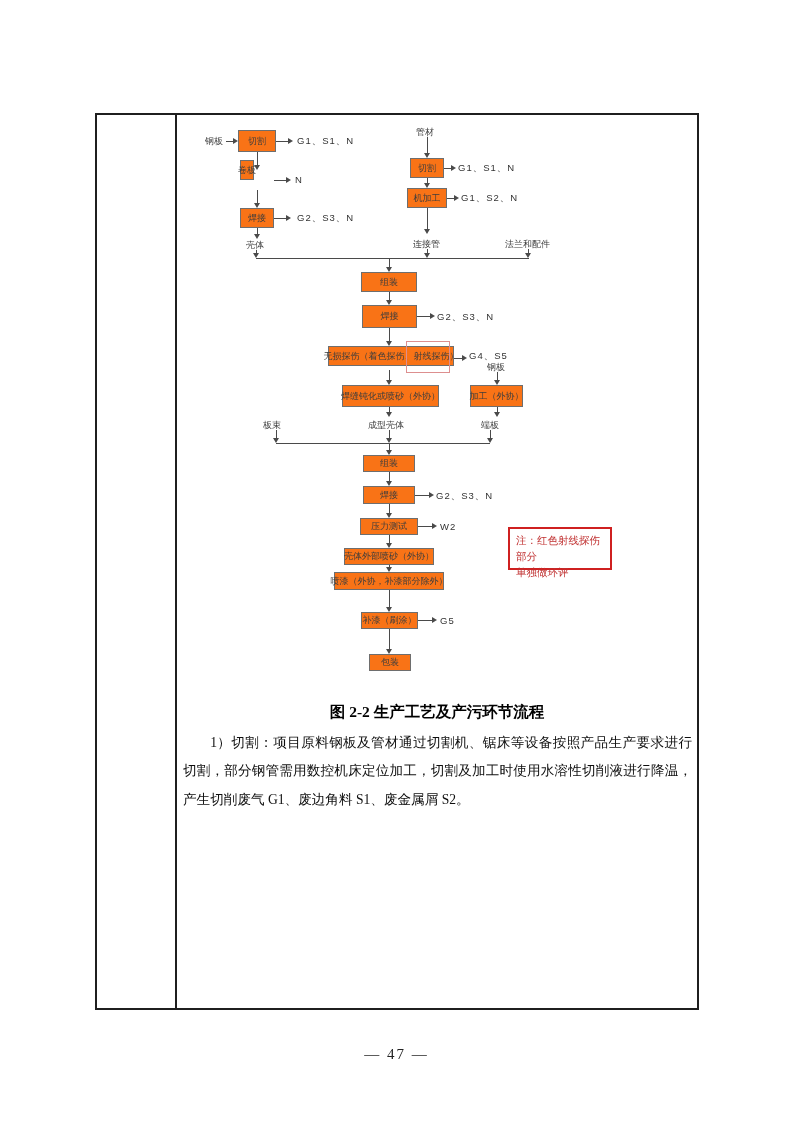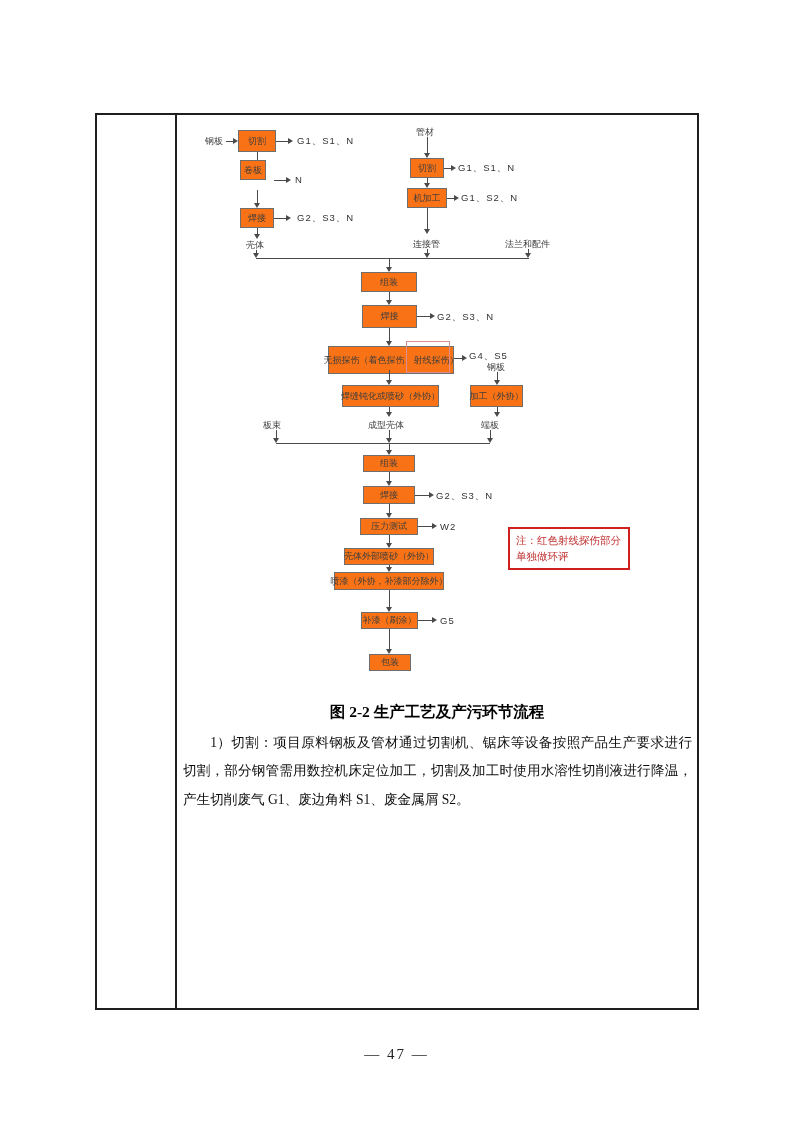--- a/index.html
+++ b/index.html
@@ -18,21 +18,21 @@
   .fout{position:absolute;white-space:nowrap;font-family:"Liberation Sans","DejaVu Sans",sans-serif;
         font-size:9.5px;color:#333;letter-spacing:1px;}
   .vl{position:absolute;width:1px;background:#4a4a4a;}
   .hl{position:absolute;height:1px;background:#4a4a4a;}
   .ad{position:absolute;width:0;height:0;border-left:3px solid transparent;
       border-right:3px solid transparent;border-top:5px solid #4a4a4a;}
   .ar{position:absolute;width:0;height:0;border-top:3px solid transparent;
       border-bottom:3px solid transparent;border-left:5px solid #4a4a4a;}
   .red-overlay{position:absolute;left:406px;top:341px;width:42px;height:30px;
                border:1px solid #dd8f8f;background:transparent;}
-  .note-box{position:absolute;left:508px;top:527px;width:122px;height:43px;box-sizing:border-box;
+  .note-box{position:absolute;left:508px;top:527px;width:104px;height:43px;box-sizing:border-box;
             border:2px solid #cf2020;color:#c03030;font-size:10.5px;line-height:16px;
             padding:4px 6px;font-family:"Liberation Serif","DejaVu Serif",serif;}
   
   .caption{position:absolute;left:176px;top:702px;width:522px;text-align:center;
            font-weight:bold;font-size:15.5px;color:#000;}
   .body-text{position:absolute;left:183px;top:729px;width:509px;}
   .body-text p{margin:0;font-size:13.6px;line-height:28.3px;text-align:justify;
                text-indent:2em;color:#0e0e0e;}
   .footer{position:absolute;left:0;top:1046px;width:793px;text-align:center;
           font-size:15px;color:#222;letter-spacing:2px;}
@@ -49,21 +49,21 @@
 
     <span class="flabel" style="left:205px;top:135px;">钢板</span>
     <div class="hl" style="left:226px;top:141px;width:10px;"></div>
     <div class="ar" style="left:233px;top:138px;"></div>
     <div class="fbox" style="left:238px;top:130px;width:38px;height:22px;">切割</div>
     <div class="hl" style="left:276px;top:141px;width:12px;"></div>
     <div class="ar" style="left:288px;top:138px;"></div>
     <span class="fout" style="left:297px;top:135px;">G1、S1、N</span>
     <div class="vl" style="left:257px;top:152px;height:13px;"></div>
     <div class="ad" style="left:254px;top:165px;"></div>
-    <div class="fbox" style="left:240px;top:160px;width:26px;height:20px;text-align:center;">卷板</div>
+    <div class="fbox" style="left:240px;top:160px;width:14px;height:20px;text-align:center;">卷板</div>
     <div class="hl" style="left:274px;top:180px;width:12px;"></div>
     <div class="ar" style="left:286px;top:177px;"></div>
     <span class="fout" style="left:295px;top:174px;">N</span>
     <div class="vl" style="left:257px;top:190px;height:13px;"></div>
     <div class="ad" style="left:254px;top:203px;"></div>
     <div class="fbox" style="left:240px;top:208px;width:34px;height:20px;">焊接</div>
     <div class="hl" style="left:274px;top:218px;width:12px;"></div>
     <div class="ar" style="left:286px;top:215px;"></div>
     <span class="fout" style="left:297px;top:212px;">G2、S3、N</span>
     <div class="vl" style="left:257px;top:228px;height:6px;"></div>
@@ -100,21 +100,21 @@
 
     <div class="fbox" style="left:361px;top:272px;width:56px;height:20px;">组装</div>
     <div class="vl" style="left:389px;top:292px;height:8px;"></div>
     <div class="ad" style="left:386px;top:300px;"></div>
     <div class="fbox" style="left:362px;top:305px;width:55px;height:23px;">焊接</div>
     <div class="hl" style="left:417px;top:316px;width:13px;"></div>
     <div class="ar" style="left:430px;top:313px;"></div>
     <span class="fout" style="left:437px;top:311px;">G2、S3、N</span>
     <div class="vl" style="left:389px;top:328px;height:13px;"></div>
     <div class="ad" style="left:386px;top:341px;"></div>
-    <div class="fbox" style="left:328px;top:346px;width:126px;height:28px;">
+    <div class="fbox" style="left:328px;top:346px;width:126px;height:20px;">
         <span>无损探伤（着色探伤、</span>
         <span>射线探伤）</span>
       </div>
     <div class="red-overlay"></div>
     <div class="hl" style="left:454px;top:358px;width:8px;"></div>
     <div class="ar" style="left:462px;top:355px;"></div>
     <span class="fout" style="left:469px;top:350px;">G4、S5</span>
     <span class="flabel" style="left:487px;top:361px;">钢板</span>
     <div class="vl" style="left:497px;top:372px;height:8px;"></div>
     <div class="ad" style="left:494px;top:380px;"></div>

